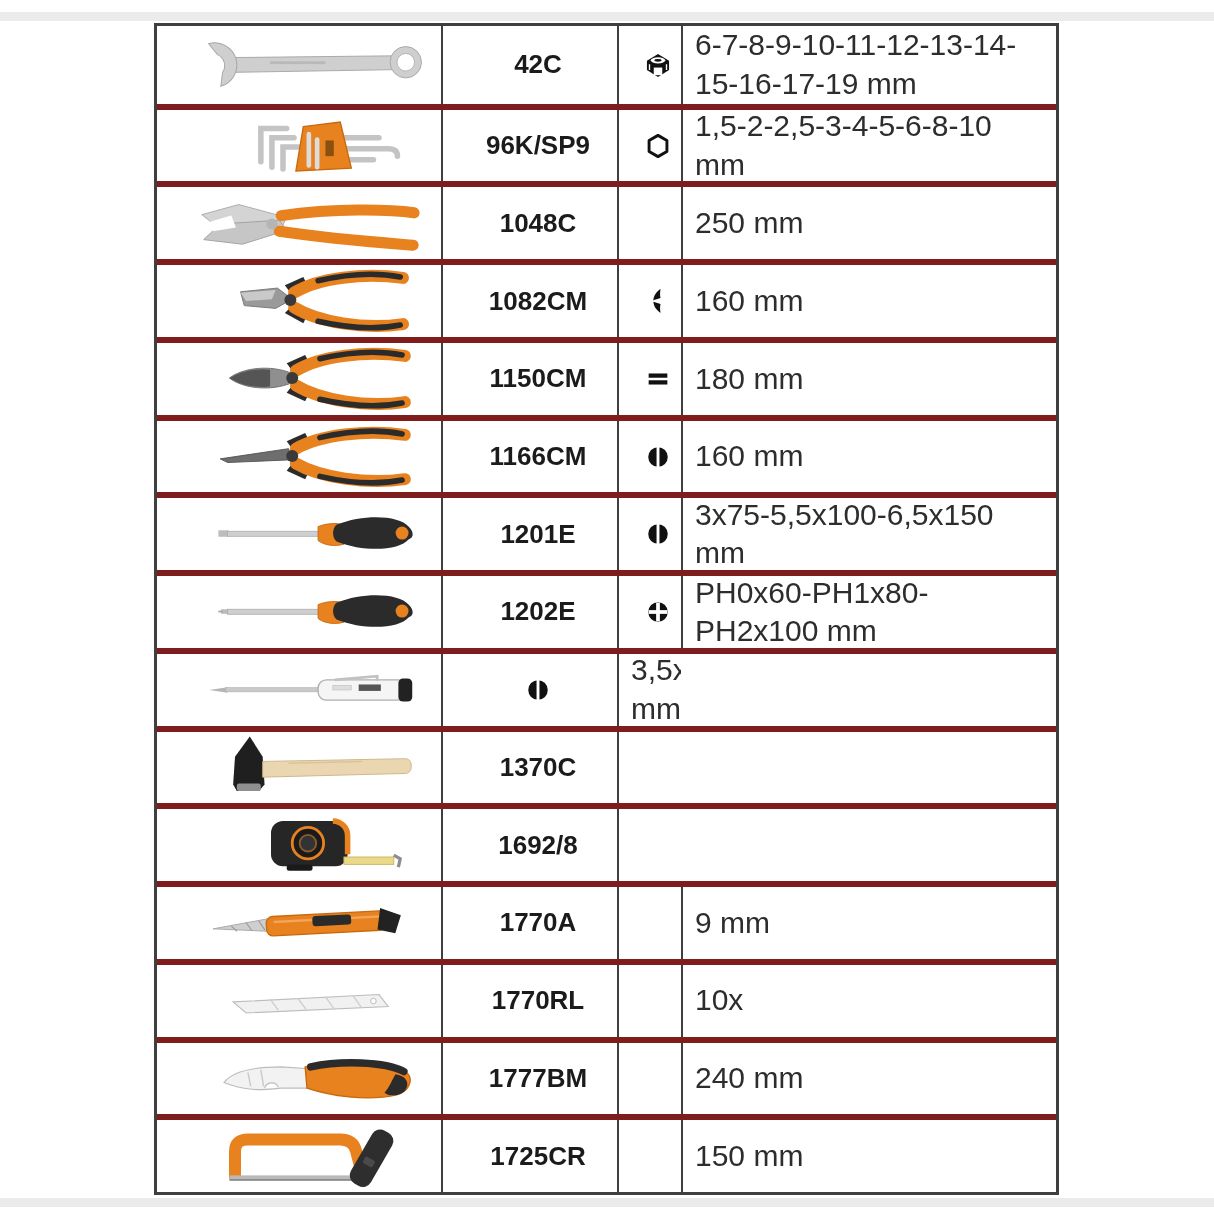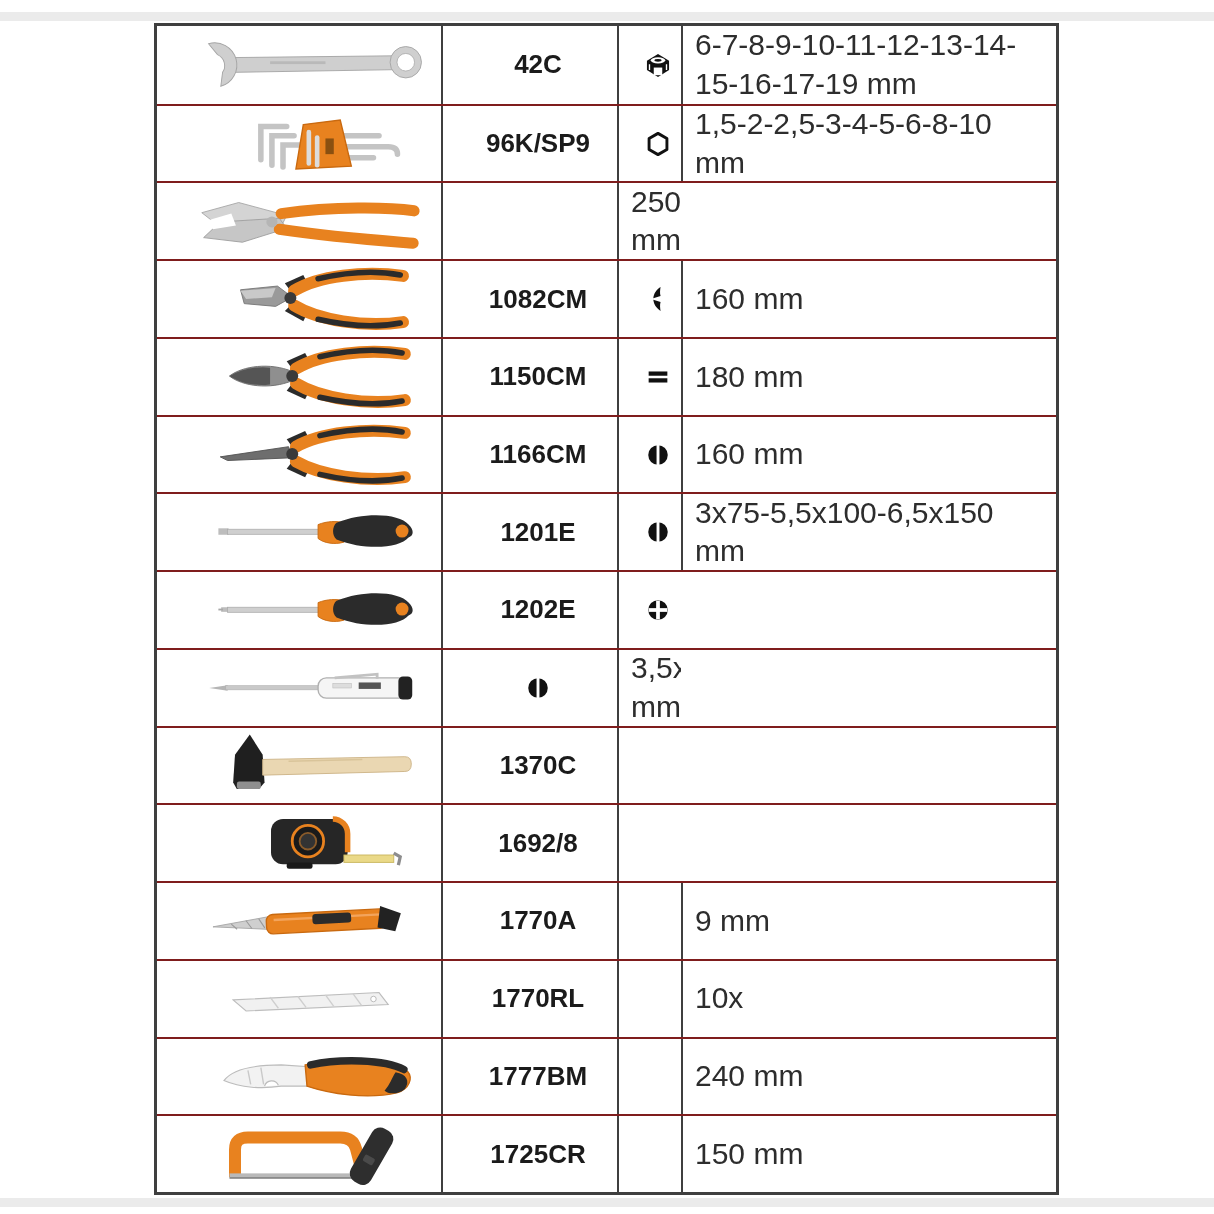--- a/index.html
+++ b/index.html
@@ -10,21 +10,21 @@
   }
   .edge-band{position:absolute;left:0;width:1214px;height:9px;background:#ebebeb;}
   .edge-band.top{top:12px;}
   .edge-band.bottom{top:1198px;}
   .tool-table{
     position:absolute;left:154px;top:23px;width:905px;height:1172px;
     border:3px solid #3f3f3f;background:#ffffff;
     display:grid;grid-template-rows:repeat(15,1fr);
     box-sizing:border-box;
   }
-  .row{display:grid;grid-template-columns:284px 176px 64px 1fr;border-top:2px solid #7f1d1d;min-height:0;}
+  .row{display:grid;grid-template-columns:284px 176px 64px 1fr;border-top:6px solid #7f1d1d;min-height:0;}
   .row:first-child{border-top:none;}
   .cell{
     border-left:2px solid #3f3f3f;display:flex;align-items:center;justify-content:center;
     min-width:0;min-height:0;overflow:hidden;background:#fff;padding-left:16px;
   }
   .cell:first-child{border-left:none;}
   .c-image svg{width:266px;height:72px;display:block;}
   .c-code{font-weight:bold;font-size:26px;color:#1b1b1b;letter-spacing:0px;}
   .c-icon svg{width:34px;height:34px;display:block;}
   .c-size{justify-content:flex-start;padding:0 12px;font-size:30px;color:#2d2d2d;line-height:1.28;text-align:left;}
@@ -93,20 +93,21 @@
     <div class="cell c-image">
         <svg viewBox="0 0 280 78">
   <polygon points="26,30 66,19 118,33 112,45 44,44" fill="#d4d4d4" stroke="#a8a8a8"></polygon>
   <polygon points="28,57 70,62 118,47 110,36 46,40" fill="#c6c6c6" stroke="#a0a0a0"></polygon>
   <polygon points="34,38 58,31 63,44 38,48" fill="#ffffff"></polygon>
   <path d="M112,31 C170,23 228,24 256,28" stroke="#e8821f" stroke-width="12" fill="none" stroke-linecap="round"></path>
   <path d="M110,48 C170,57 230,61 255,63" stroke="#e8821f" stroke-width="12" fill="none" stroke-linecap="round"></path>
   <circle cx="102" cy="40" r="6" fill="#b5b5b5"></circle>
         </svg>
       </div>
+    <div class="cell c-code">1048C</div>
     <div class="cell c-icon"></div>
     <div class="cell c-size">250 mm</div>
   </div>
 
   <div class="row">
     <div class="cell c-image">
         <svg viewBox="0 0 280 78">
   <polygon points="68,29 108,25 124,37 106,47 72,44" fill="#9a9a9a" stroke="#777777"></polygon>
   <polygon points="68,30 106,27 102,37 74,39" fill="#c9c9c9"></polygon>
   <polygon points="116,22 136,13 142,25 122,30" fill="#2b2b2b"></polygon>
@@ -207,20 +208,21 @@
         </svg>
       </div>
     <div class="cell c-code">1202E</div>
     <div class="cell c-icon">
         <svg viewBox="0 0 40 40">
   <circle cx="20" cy="20" r="11.5" fill="#111111"></circle>
   <rect x="17.8" y="9" width="4.4" height="22" fill="#ffffff"></rect>
   <rect x="9" y="17.8" width="22" height="4.4" fill="#ffffff"></rect>
         </svg>
       </div>
+    <div class="cell c-size">PH0x60-PH1x80-PH2x100 mm</div>
   </div>
 
   <div class="row">
     <div class="cell c-image">
         <svg viewBox="0 0 280 78">
   <polygon points="34,39 54,36 54,42" fill="#b5b5b5"></polygon>
   <rect x="52" y="36.5" width="102" height="4.5" fill="#c9c9c9" stroke="#ababab" stroke-width="0.6"></rect>
   <rect x="152" y="28" width="96" height="22" rx="9" fill="#f5f5f5" stroke="#b0b0b0" stroke-width="1.5"></rect>
   <path d="M170,28 L216,24 L216,29" stroke="#c2c2c2" stroke-width="3" fill="none"></path>
   <rect x="196" y="33" width="24" height="7" fill="#555555"></rect>

